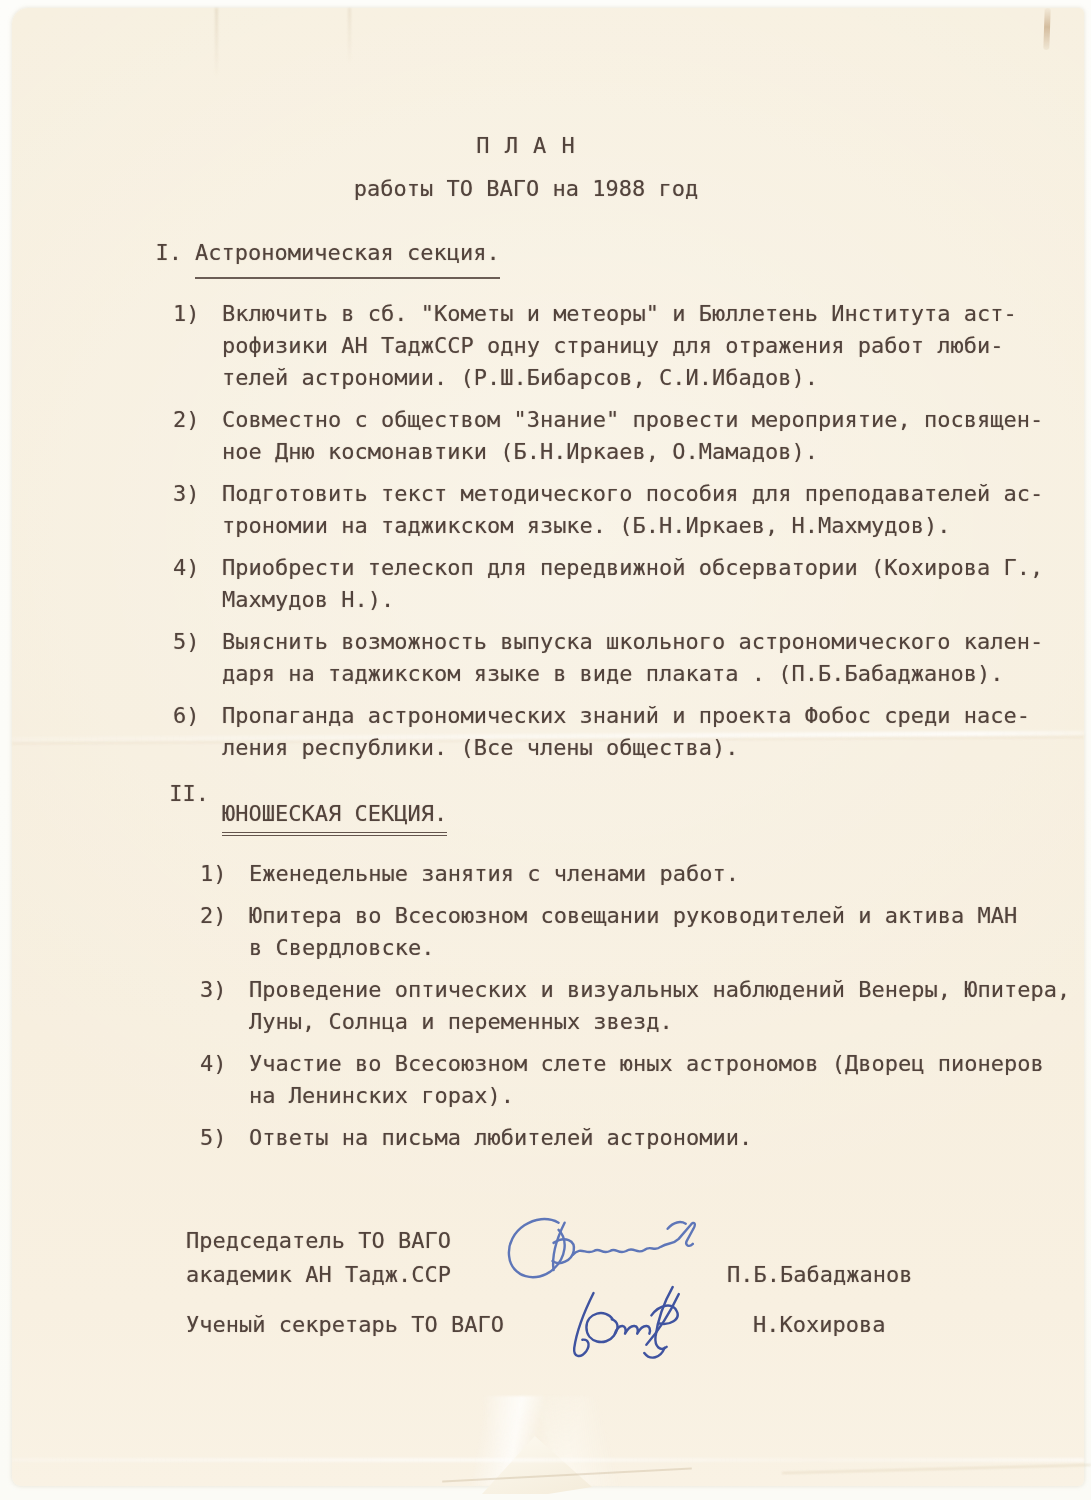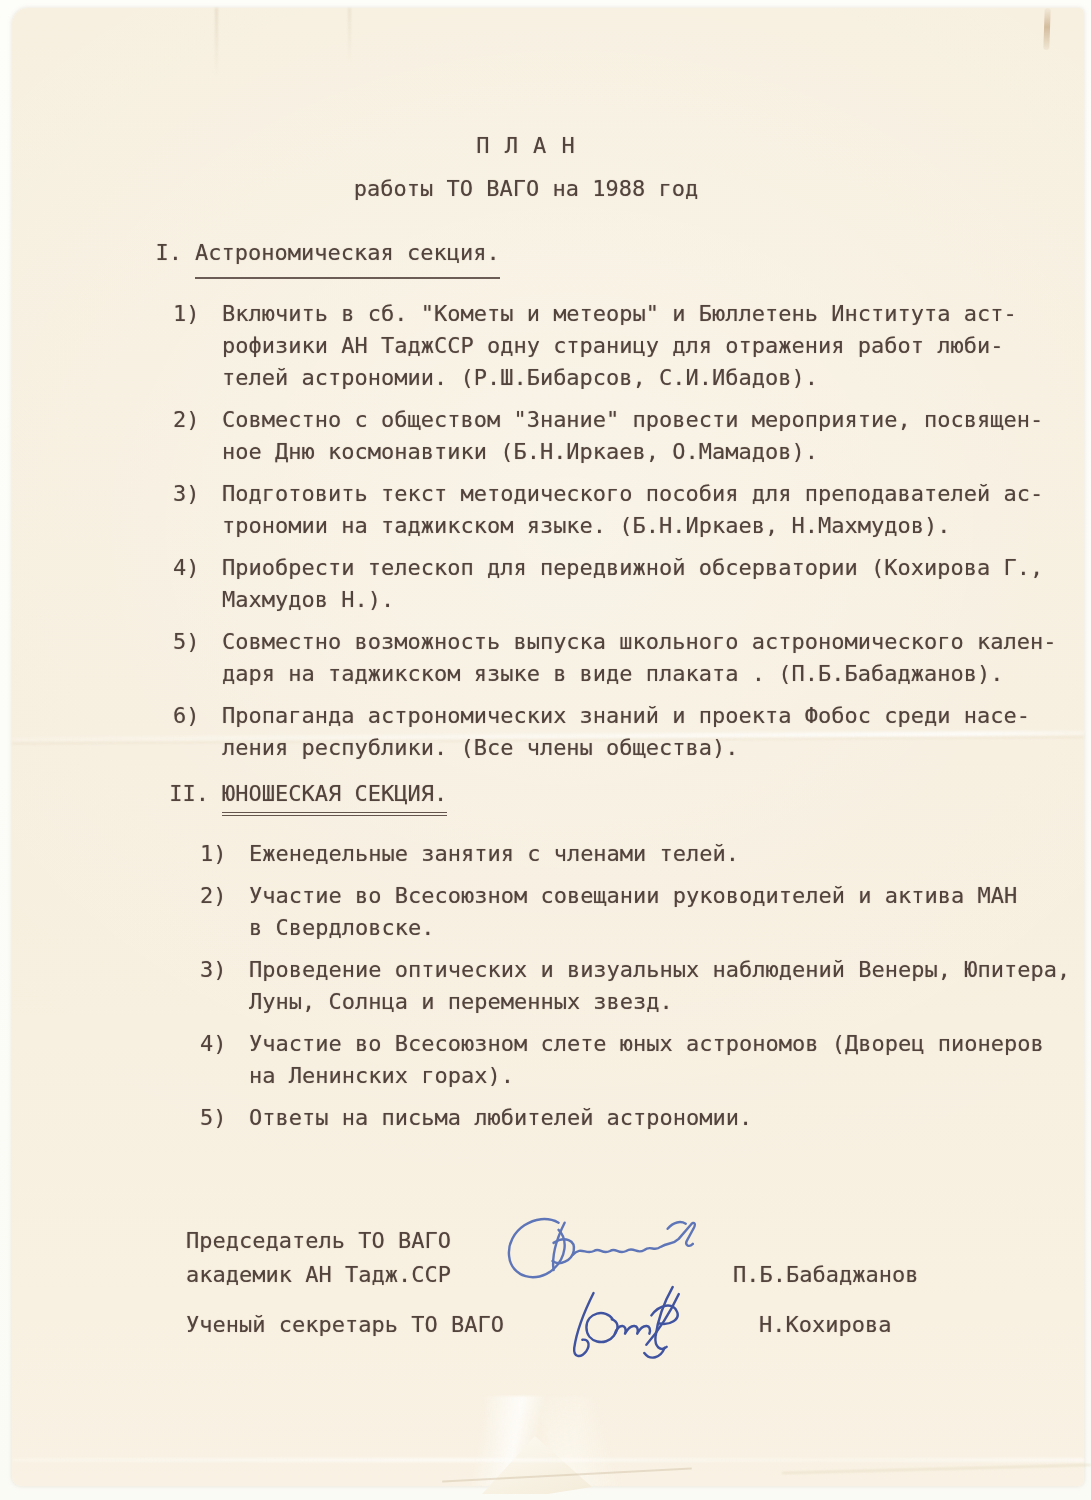--- a/index.html
+++ b/index.html
@@ -40,32 +40,32 @@
   .doc-title { letter-spacing: 1px; }
   .doc-subtitle { margin-top: 11px; }
   
   .section { position: absolute; left: 0; width: 100%; }
   .section-1 { top: 229px; }
   .section-2 { top: 770px; padding-left: 27px; }
   .sec-head { display: flex; margin-left: 124px; }
   .sec-num { display: inline-block; width: 46px; text-align: right; margin-right: 13px; }
   .sec-title-wrap { display: inline-block; }
   .u-single { border-bottom: 2px solid rgba(82,67,60,0.85); padding-bottom: 8px; }
-  .u-double { border-bottom: 4px double rgba(82,67,60,0.9); padding-bottom: 2px; }
+  .u-double { border-bottom: 4px double rgba(82,67,60,0.9); padding-bottom: 2px; margin-top: 20px; }
   .items { margin-top: 19px; }
   .section-2 .items { margin-top: 22px; }
   .item { display: flex; margin-left: 161px; margin-bottom: 10px; }
   .item-num { display: inline-block; width: 49px; flex: 0 0 49px; }
   .item-text { display: inline-block; }
   
   .sig-block { position: absolute; top: 1216px; left: 0; width: 100%; height: 200px; }
   .sig-role { position: absolute; left: 174px; line-height: 34px; }
   .sig-role-1 { top: 0; }
   .sig-role-2 { top: 84px; }
-  .sig-name { position: absolute; line-height: 34px; margin-left: 6px; }
+  .sig-name { position: absolute; line-height: 34px; }
   .sig-name-1 { left: 715px; top: 34px; }
   .sig-name-2 { left: 741px; top: 84px; }
   .sig-svg { position: absolute; pointer-events: none; }
   .sig-svg-1 { left: 486px; top: -16px; width: 212px; height: 92px; }
   .sig-svg-2 { left: 546px; top: 56px; width: 132px; height: 88px; }
   
   .blemish { position: absolute; pointer-events: none; }
   .mark-topright {
     left: 1032px; top: 0; width: 6px; height: 42px;
     background: linear-gradient(180deg, rgba(163,118,66,0.05), rgba(163,118,66,0.42) 45%, rgba(163,118,66,0.08));
@@ -157,44 +157,44 @@
           <span class="txt item-text">Подготовить текст методического пособия для преподавателей ас-
 трономии на таджикском языке. (Б.Н.Иркаев, Н.Махмудов).</span>
         </div>
         <div class="item">
           <span class="txt item-num">4)</span>
           <span class="txt item-text">Приобрести телескоп для передвижной обсерватории (Кохирова Г.,
 Махмудов Н.).</span>
         </div>
         <div class="item">
           <span class="txt item-num">5)</span>
-          <span class="txt item-text">Совместно возможность выпуска школьного астрономического кален-
+          <span class="txt item-text">Выяснить возможность выпуска школьного астрономического кален-
 даря на таджикском языке в виде плаката . (П.Б.Бабаджанов).</span>
         </div>
         <div class="item">
           <span class="txt item-num">6)</span>
           <span class="txt item-text">Пропаганда астрономических знаний и проекта Фобос среди насе-
 ления республики. (Все члены общества).</span>
         </div>
       </div>
     </section>
 
     <section class="section section-2">
       <div class="sec-head">
         <span class="txt sec-num">II.</span>
         <span class="sec-title-wrap u-double"><span class="txt">ЮНОШЕСКАЯ СЕКЦИЯ.</span></span>
       </div>
       <div class="items">
         <div class="item">
           <span class="txt item-num">1)</span>
-          <span class="txt item-text">Еженедельные занятия с членами телей.</span>
+          <span class="txt item-text">Еженедельные занятия с членами работ.</span>
         </div>
         <div class="item">
           <span class="txt item-num">2)</span>
-          <span class="txt item-text">Участие во Всесоюзном совещании руководителей и актива МАН
+          <span class="txt item-text">Юпитера во Всесоюзном совещании руководителей и актива МАН
 в Свердловске.</span>
         </div>
         <div class="item">
           <span class="txt item-num">3)</span>
           <span class="txt item-text">Проведение оптических и визуальных наблюдений Венеры, Юпитера,
 Луны, Солнца и переменных звезд.</span>
         </div>
         <div class="item">
           <span class="txt item-num">4)</span>
           <span class="txt item-text">Участие во Всесоюзном слете юных астрономов (Дворец пионеров

